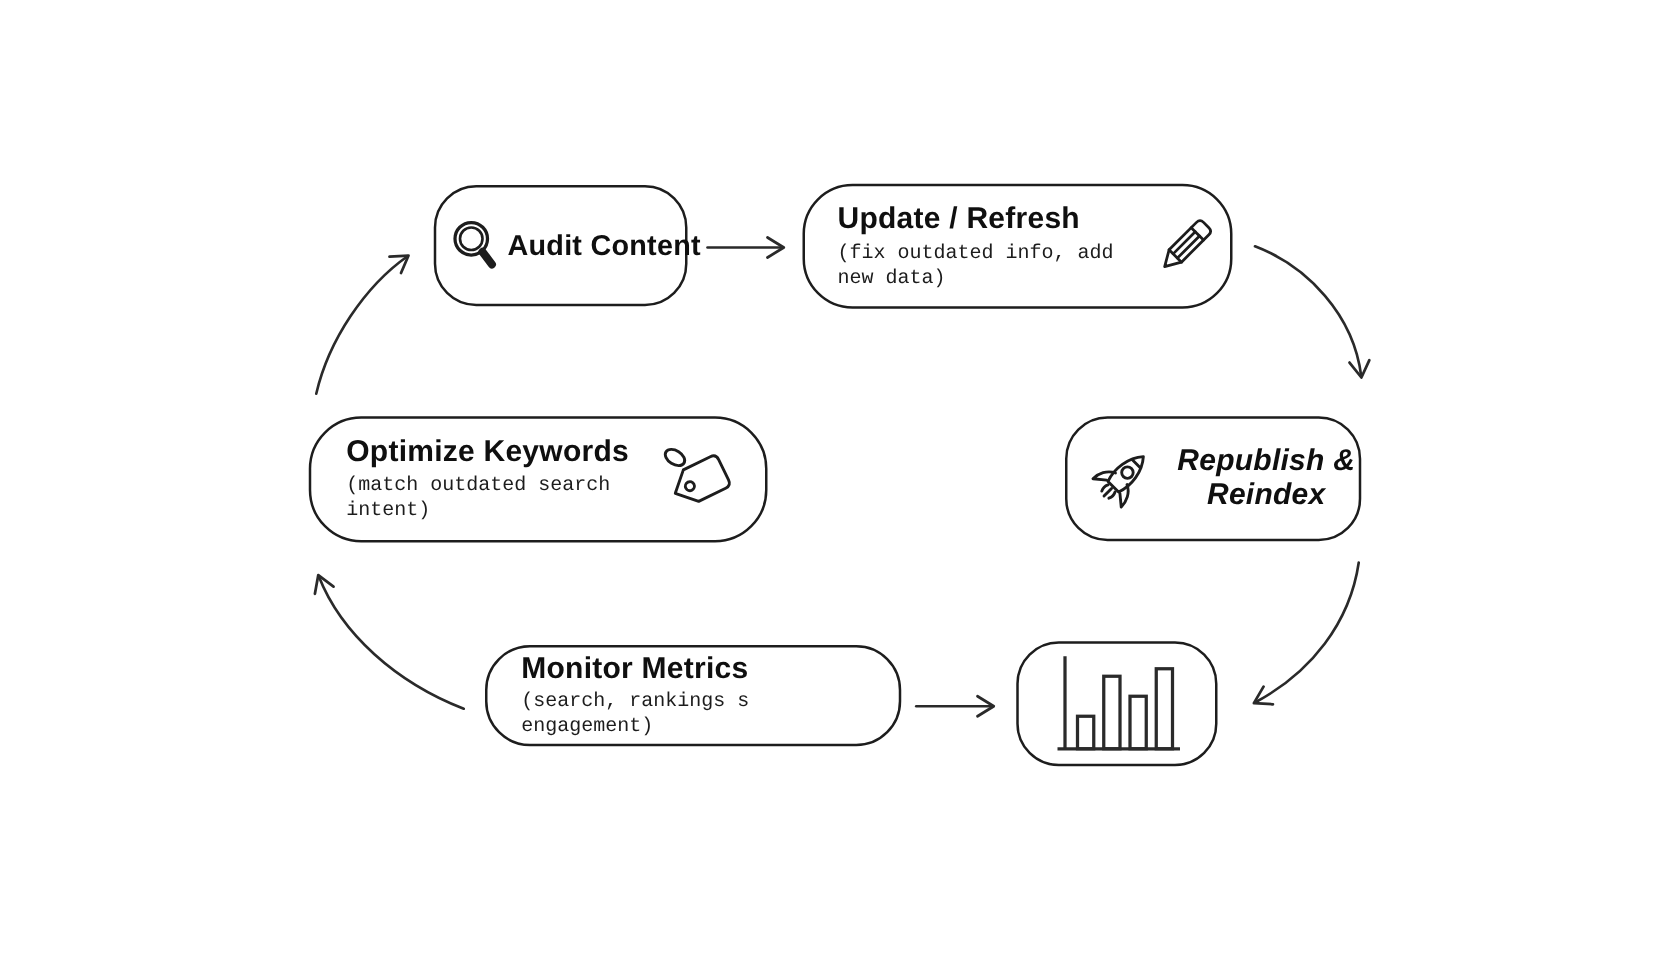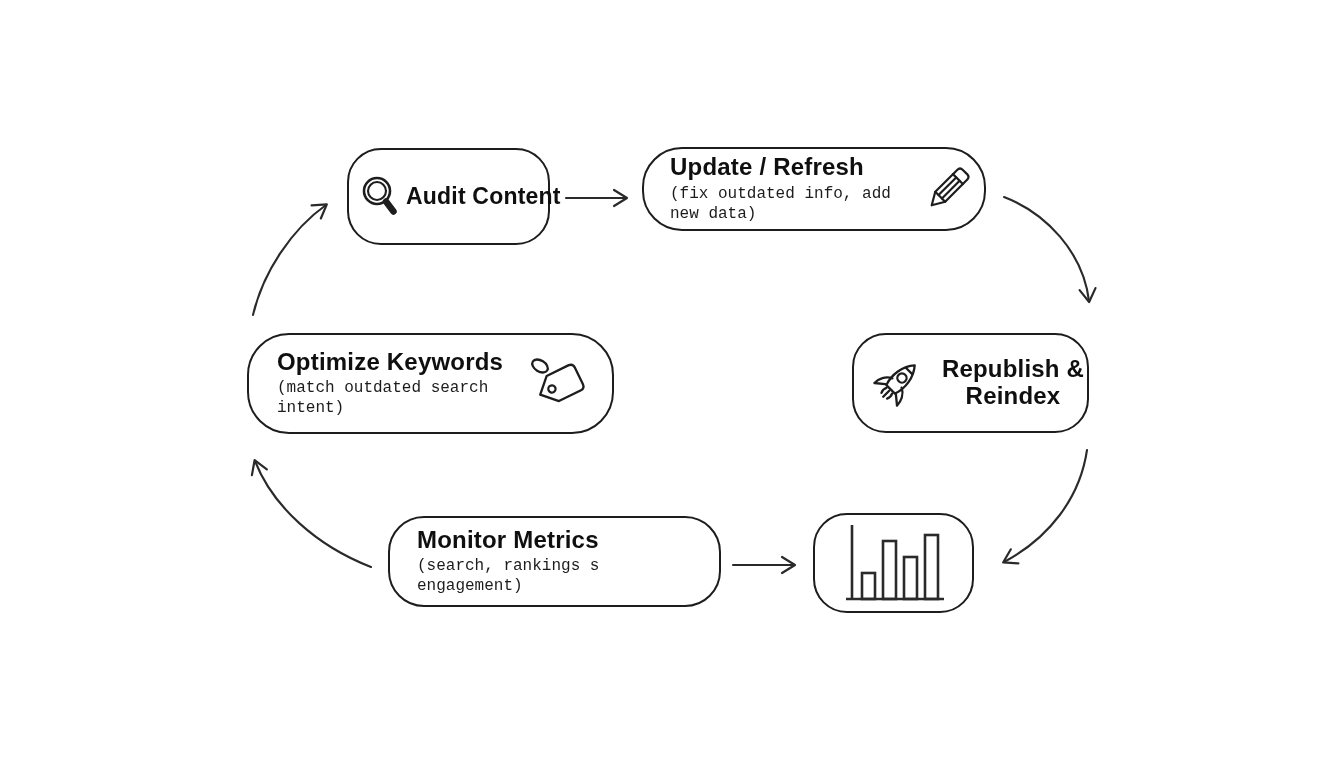--- a/index.html
+++ b/index.html
@@ -12,27 +12,27 @@
     position:absolute;background:#fff;border:2px solid #1d1d1d;box-sizing:border-box;
     display:flex;align-items:center;
   }
   .txt{display:flex;flex-direction:column;justify-content:center;}
   .title{font-weight:bold;font-size:24px;line-height:1.12;color:#0f0f0f;letter-spacing:.2px;}
   .sub{font-size:16px;line-height:1.25;color:#1c1c1c;margin-top:3px;font-family:Liberation Mono, monospace;}
   .icon{display:flex;align-items:center;justify-content:center;flex:0 0 auto;}
 
   #node-audit{left:347px;top:148px;width:203px;height:97px;border-radius:34px;padding:0 10px 0 8px;gap:3px;}
   #node-audit .title{font-size:23px;white-space:nowrap;}
-  #node-update{left:642px;top:147px;width:344px;height:84px;border-radius:40px;padding:0 8px 0 26px;}
+  #node-update{left:642px;top:147px;width:344px;height:100px;border-radius:40px;padding:0 8px 0 26px;}
   #node-update .txt{flex:1 1 auto;}
   #node-republish{left:852px;top:333px;width:237px;height:100px;border-radius:34px;padding:0 10px 0 12px;gap:4px;}
-  #node-republish .title{width:154px;text-align:center;}
+  #node-republish .title{width:154px;text-align:center;font-style:italic;}
   #node-optimize{left:247px;top:333px;width:367px;height:101px;border-radius:42px;padding:0 14px 0 28px;}
   #node-optimize .txt{flex:1 1 auto;}
-  #node-monitor{left:388px;top:516px;width:333px;height:91px;border-radius:36px;padding:0 14px 0 27px;}
+  #node-monitor{left:388px;top:516px;width:333px;height:81px;border-radius:36px;padding:0 14px 0 27px;}
   #node-metrics{left:813px;top:513px;width:161px;height:100px;border-radius:34px;justify-content:center;}
 </style>
 </head>
 <body>
 
 <div class="canvas">
 
   <svg class="arrow-layer" width="1344" height="768" viewBox="0 0 1344 768">
     <defs>
       <marker id="ah" markerUnits="userSpaceOnUse" markerWidth="22" markerHeight="22" viewBox="0 0 22 22" refX="16" refY="11" orient="auto">

